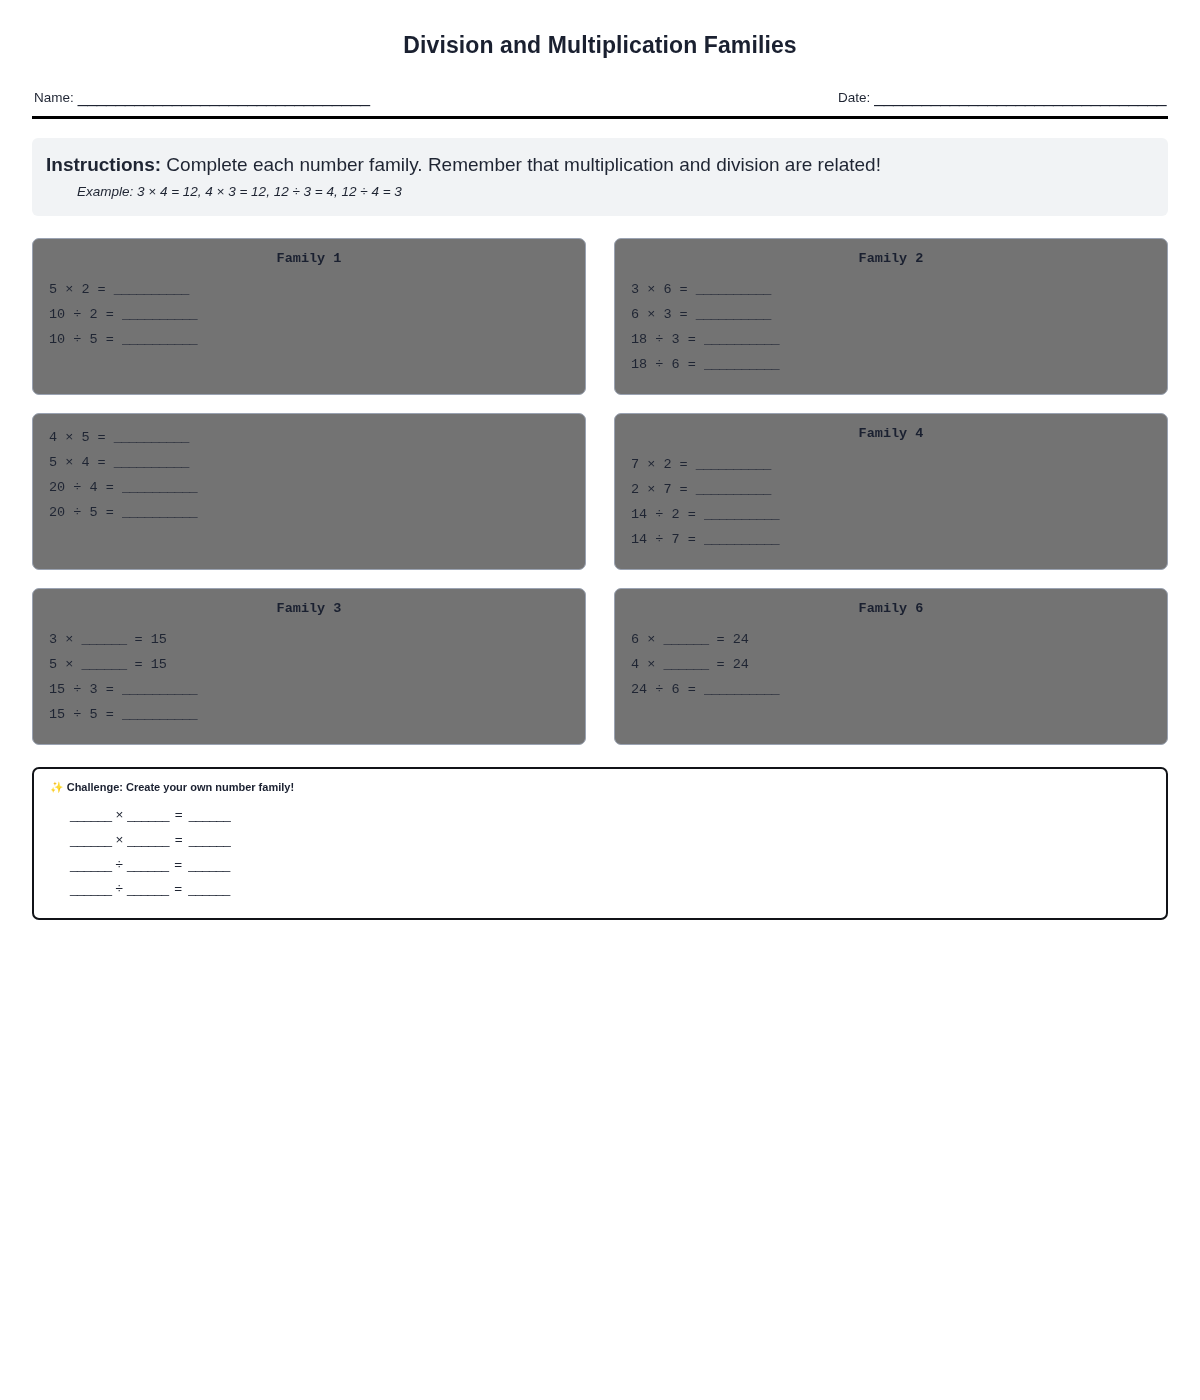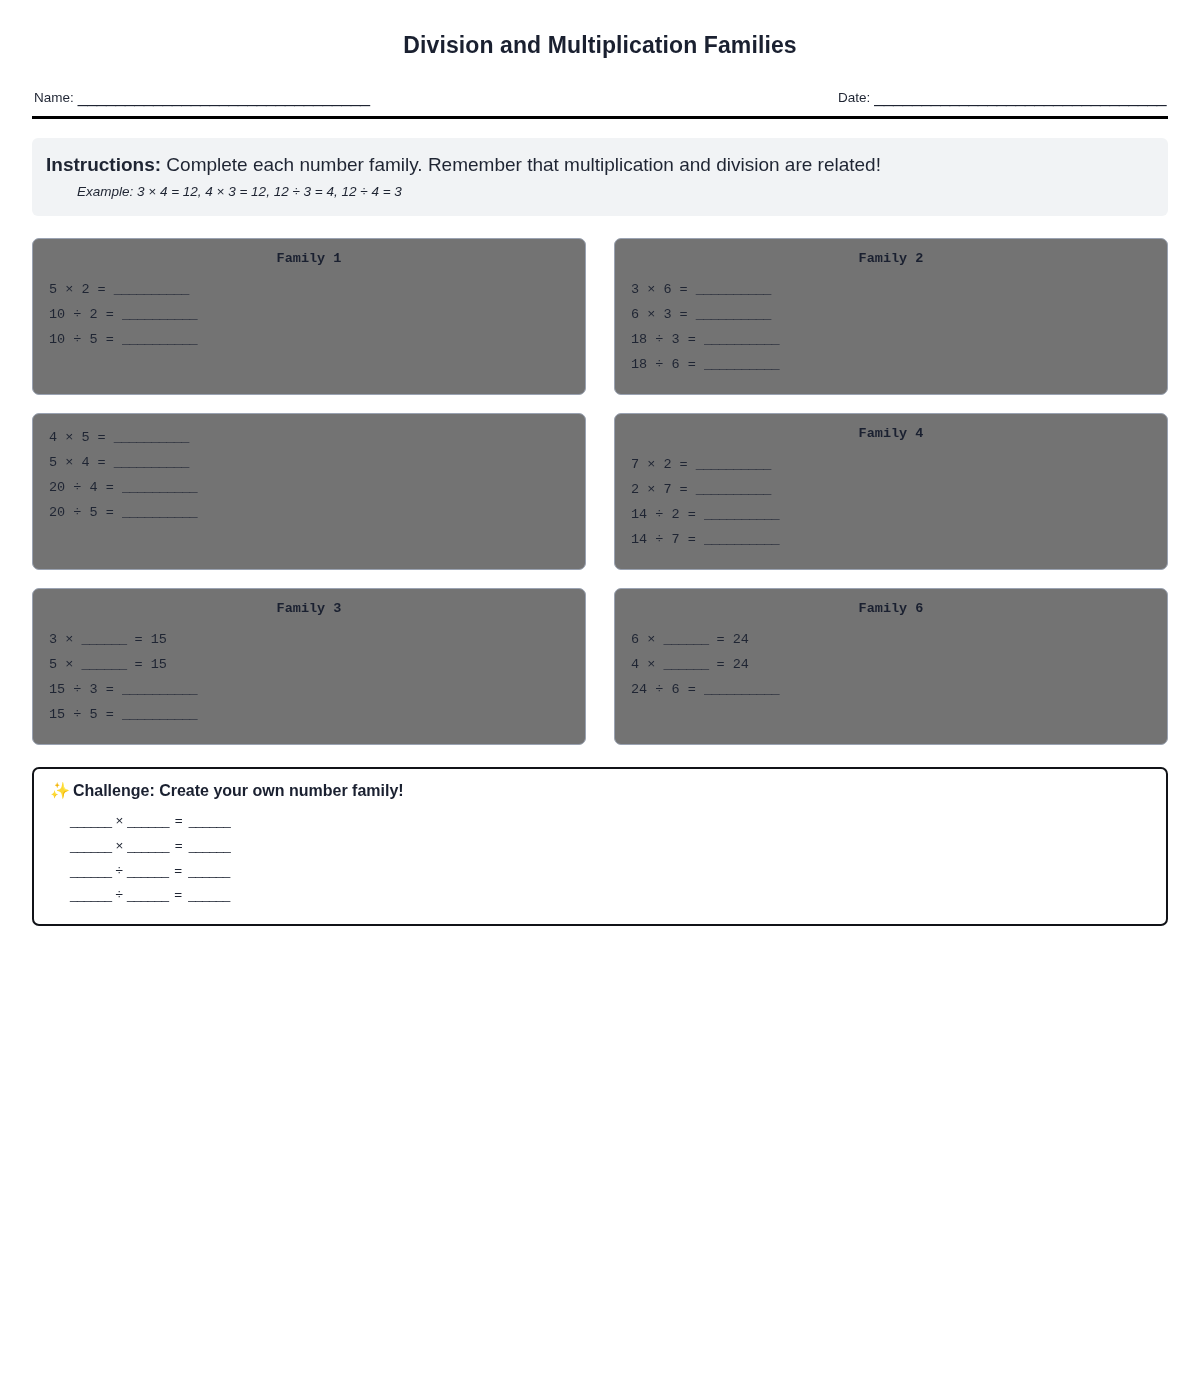--- a/index.html
+++ b/index.html
@@ -113,21 +113,21 @@
   
   .challenge-box {
     border: 2.5px solid #111318;
     border-radius: 7px;
     background: #ffffff;
     margin-top: 22px;
     padding: 12px 16px 16px 16px;
   }
   .challenge-title {
     font-weight: bold;
-    font-size: 16px;
+    font-size: 11px;
     color: #1a2030;
     margin-bottom: 9px;
   }
   .sparkle-icon { color: #f5c518; margin-right: 3px; }
   .challenge-rows { padding-left: 20px; }
   .challenge-row {
     font-size: 13.5px;
     color: #1f2533;
     line-height: 1.85;
     white-space: nowrap;

